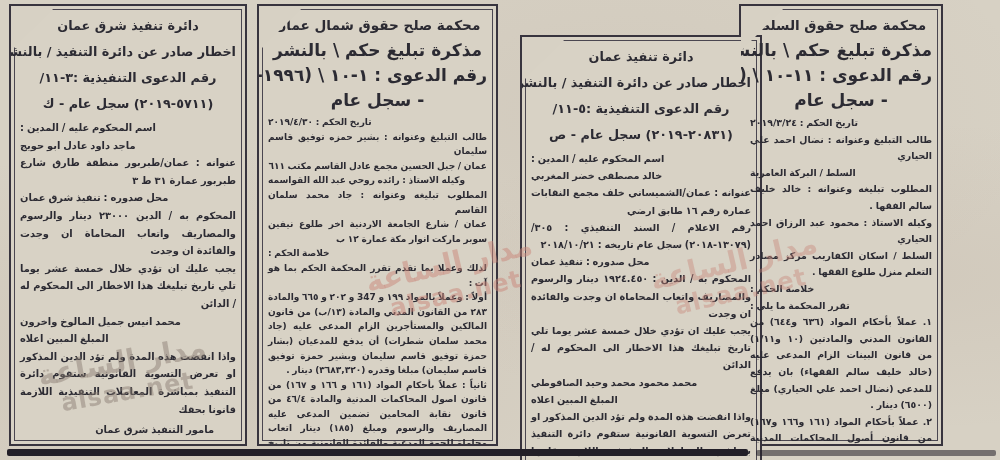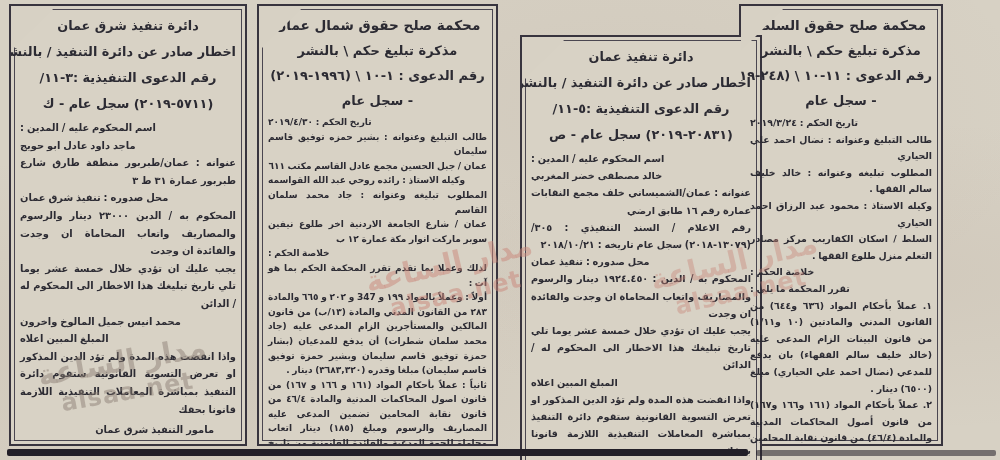--- a/index.html
+++ b/index.html
@@ -37,21 +37,21 @@
     position:absolute;top:-36px;left:-36px;width:68px;height:68px;
     background:#d7d1c4;
     border-bottom:2.4px solid #38343e;
     transform:rotate(45deg);
     z-index:3;
   }
   .notice-inner{position:relative;z-index:2;padding:7px 9px 8px 9px;}
   
   .h-line{
     text-align:center;font-weight:bold;
-    font-size:13px;line-height:25px;
+    font-size:17px;line-height:25px;
     white-space:nowrap;
   }
   .h-title{font-size:13.6px;}
   .pos-1 .h-line,.pos-3 .h-line{font-size:12.8px;line-height:26px;}
   
   .body{font-weight:bold;margin-top:2px;}
   .body p{margin:0;word-spacing:-0.5px;}
   .pos-0 .body{font-size:9.4px;line-height:16.6px;}
   .pos-1 .body{font-size:9.7px;line-height:17.2px;}
   .pos-2 .body{font-size:9.0px;line-height:14.6px;}
@@ -90,20 +90,21 @@
       <div class="notice-inner">
         <header class="header">
             <div class="h-line h-title">محكمة صلح حقوق السلط</div>
             <div class="h-line">مذكرة تبليغ حكم \ بالنشر</div>
             <div class="h-line">رقم الدعوى : ١١-١٠ \ (٢٤٨-٢٠١٩)</div>
             <div class="h-line">- سجل عام</div>
           </header>
         <section class="body">
             <p class="b-line">تاريخ الحكم : ٢٠١٩/٣/٢٤</p>
             <p class="b-just">طالب التبليغ وعنوانه : نضال احمد علي الحياري</p>
+            <p class="b-line">السلط / البركة العامرية</p>
             <p class="b-just">المطلوب تبليغه وعنوانه : خالد خليف سالم الفقها .</p>
             <p class="b-just">وكيله الاستاذ : محمود عبد الرزاق احمد الحياري</p>
             <p class="b-just">السلط / اسكان الكفاريب مركز مصادر التعلم منزل طلوع الفقها .</p>
             <p class="b-line">خلاصة الحكم :</p>
             <p class="b-line">تقرر المحكمة ما يلي :</p>
             <p class="b-just">١. عملاً بأحكام المواد (٦٣٦ و٦٤٤) من القانون المدني والمادتين (١٠ و١/١١) من قانون البينات الزام المدعى عليه (خالد خليف سالم الفقهاء) بان يدفع للمدعي (نضال احمد علي الحياري) مبلغ (٦٥٠٠) دينار .</p>
             <p class="b-just">٢. عملاً بأحكام المواد (١٦١ و١٦٦ و١٦٧) من قانون أصول المحاكمات المدنية والمادة (٤٦/٤) من قانون نقابة المحامين تضمين المدعى عليه الرسوم والمصاريف ومبلغ (٣٢٥) دينار اتعاب محاماة والفائدة القانونية من تاريخ المطالبة وحتى السداد التام .</p>
           </section>
       </div>
     </article>
@@ -117,20 +118,21 @@
             <div class="h-line">(٢٠٨٣١-٢٠١٩) سجل عام - ص</div>
           </header>
         <section class="body">
             <p class="b-line">اسم المحكوم عليه / المدين :</p>
             <p class="b-line">خالد مصطفى خضر المغربي</p>
             <p class="b-just">عنوانه : عمان/الشميساني خلف مجمع النقابات عمارة رقم ١٦ طابق ارضي</p>
             <p class="b-just">رقم الاعلام / السند التنفيذي : ٣٠٥/ (١٣٠٧٩-٢٠١٨) سجل عام تاريخه : ٢٠١٨/١٠/٢١</p>
             <p class="b-line">محل صدوره : تنفيذ عمان</p>
             <p class="b-just">المحكوم به / الدين : ١٩٢٤.٤٥٠ دينار والرسوم والمصاريف واتعاب المحاماة ان وجدت والفائدة ان وجدت</p>
             <p class="b-just">يجب عليك ان تؤدي خلال خمسة عشر يوما تلي تاريخ تبليغك هذا الاخطار الى المحكوم له / الدائن</p>
+            <p class="b-line">محمد محمود محمد وحيد الصافوطي</p>
             <p class="b-line">المبلغ المبين اعلاه</p>
             <p class="b-just">واذا انقضت هذه المدة ولم تؤد الدين المذكور او تعرض التسوية القانونية ستقوم دائرة التنفيذ بمباشرة المعاملات التنفيذية اللازمة قانونا بحقك</p>
             <p class="b-sig">مامور التنفيذ عمان</p>
           </section>
       </div>
     </article>
       <article class="notice pos-2">
       <div class="corner-cut"></div>
       <div class="notice-inner">
         <header class="header">

